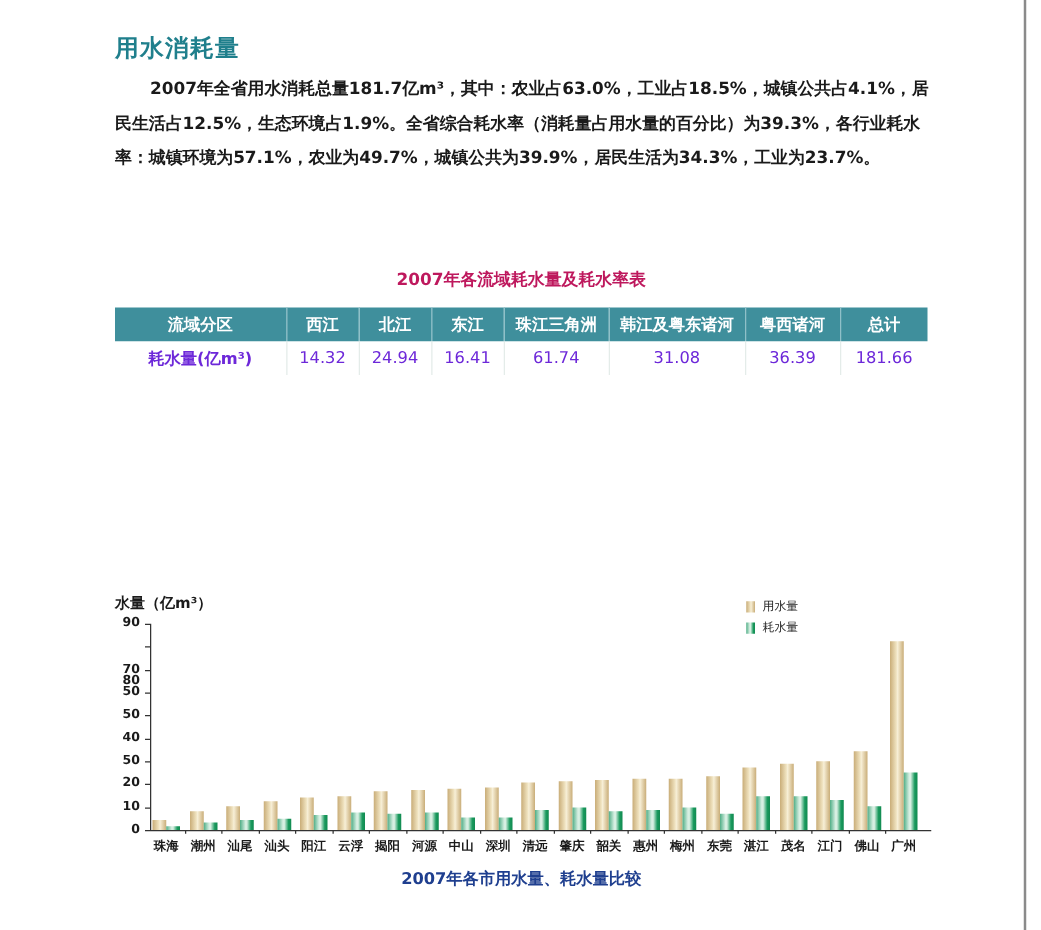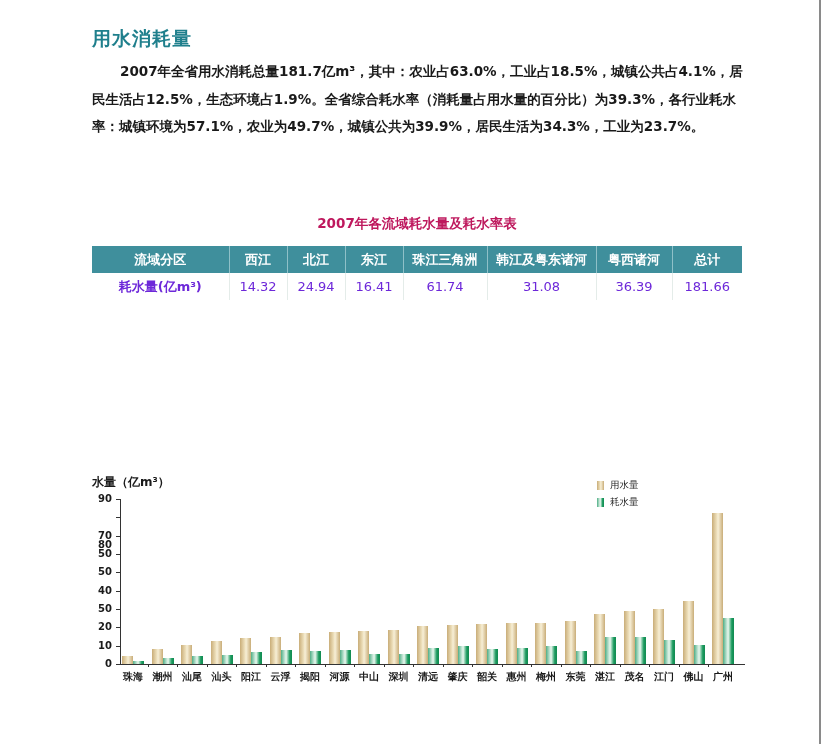--- a/index.html
+++ b/index.html
@@ -101,20 +101,21 @@
   <div class="legend">
     <div class="legend-item">
       <span class="legend-swatch bar use" style="position:static"></span>
       <span>用水量</span>
     </div>
     <div class="legend-item">
       <span class="legend-swatch bar con" style="position:static"></span>
       <span>耗水量</span>
     </div>
   </div>
+  <div class="chart-title">2007年各市用水量、耗水量比较</div>
 <div class="ytick" style="top: 664px;"></div>
     <div class="yticklabel" style="top: 659px;">0</div>
     <div class="ytick" style="top: 645.667px;"></div>
     <div class="yticklabel" style="top: 640.667px;">10</div>
     <div class="ytick" style="top: 627.333px;"></div>
     <div class="yticklabel" style="top: 622.333px;">20</div>
     <div class="ytick" style="top: 609px;"></div>
     <div class="yticklabel" style="top: 604px;">50</div>
     <div class="ytick" style="top: 590.667px;"></div>
     <div class="yticklabel" style="top: 585.667px;">40</div>

